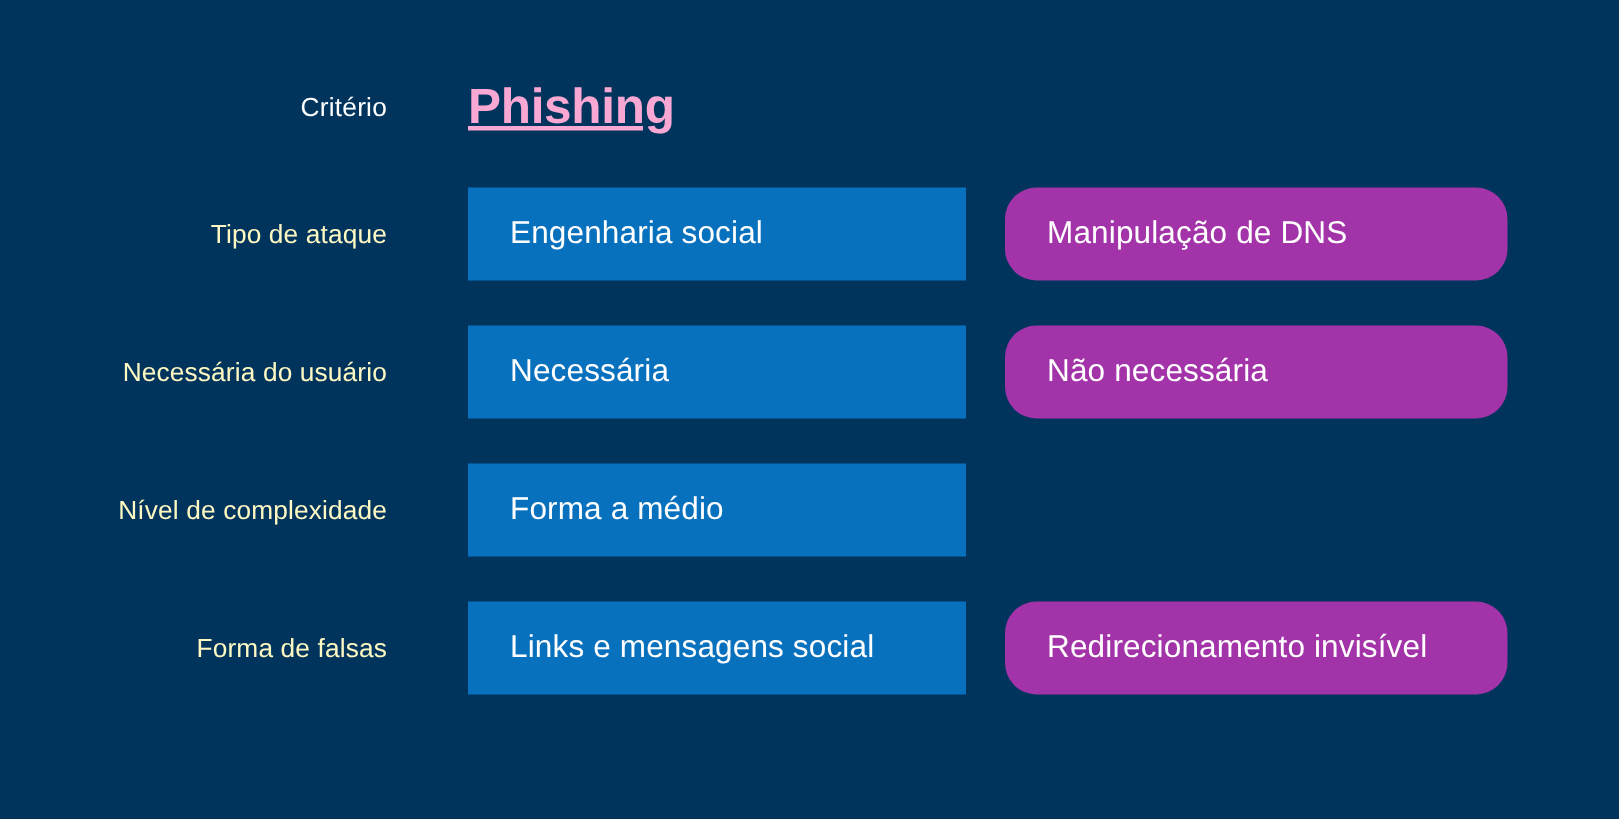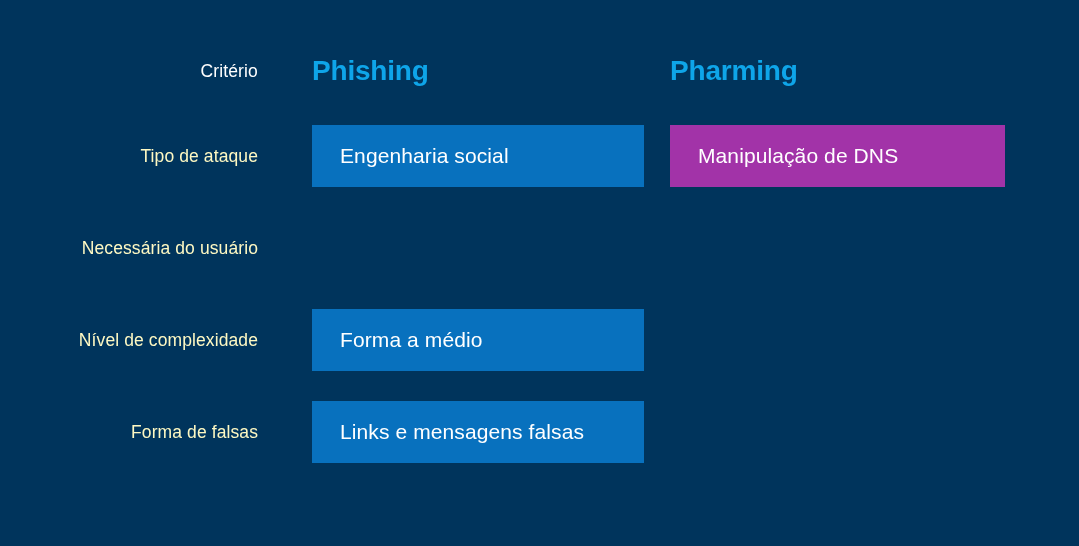--- a/index.html
+++ b/index.html
@@ -46,25 +46,26 @@
     font-weight: 400;
     letter-spacing: 0.15px;
     white-space: nowrap;
     padding-left: 40px;
   }
   .header-col {
     grid-row: 2 / 3;
     display: flex;
     align-items: center;
     justify-content: flex-start;
-    color: #0ea5e9;
-    font-size: 28px;
+    color: #f9a8d4;
+    font-size: 33px;
     font-weight: 700;
     letter-spacing: -0.2px;
     white-space: nowrap;
+    text-decoration: underline;
   }
   .header-col.phishing { grid-column: 3 / 4; }
   .header-col.pharming { grid-column: 5 / 6; }
 
   
   .row-label {
     grid-column: 1 / 2;
     display: flex;
     align-items: center;
     justify-content: flex-end;
@@ -89,43 +90,46 @@
     white-space: nowrap;
     height: 100%;
   }
   .cell.phishing {
     grid-column: 3 / 4;
     background: #0871be;
   }
   .cell.pharming {
     grid-column: 5 / 6;
     background: #a233a8;
+    border-radius: 21px;
   }
 
   .r1 { grid-row: 4 / 5; }
   .r2 { grid-row: 6 / 7; }
   .r3 { grid-row: 8 / 9; }
   .r4 { grid-row: 10 / 11; }
 </style>
 </head>
 <body>
 
 <div id="slide">
   <div class="comparison-table">
 
     <div class="header-criterion">Critério</div>
     <div class="header-col phishing">Phishing</div>
-    <div class="header-col pharming">Pharming</div>
 
     <div class="row-label r1">Tipo de ataque</div>
     <div class="cell phishing r1">Engenharia social</div>
     <div class="cell pharming r1">Manipulação de DNS</div>
 
     <div class="row-label r2">Necessária do usuário</div>
+    <div class="cell phishing r2">Necessária</div>
+    <div class="cell pharming r2">Não necessária</div>
 
     <div class="row-label r3">Nível de complexidade</div>
     <div class="cell phishing r3">Forma a médio</div>
 
     <div class="row-label r4">Forma de falsas</div>
-    <div class="cell phishing r4">Links e mensagens falsas</div>
+    <div class="cell phishing r4">Links e mensagens social</div>
+    <div class="cell pharming r4">Redirecionamento invisível</div>
 
   </div>
 </div>
 
 </body></html>

